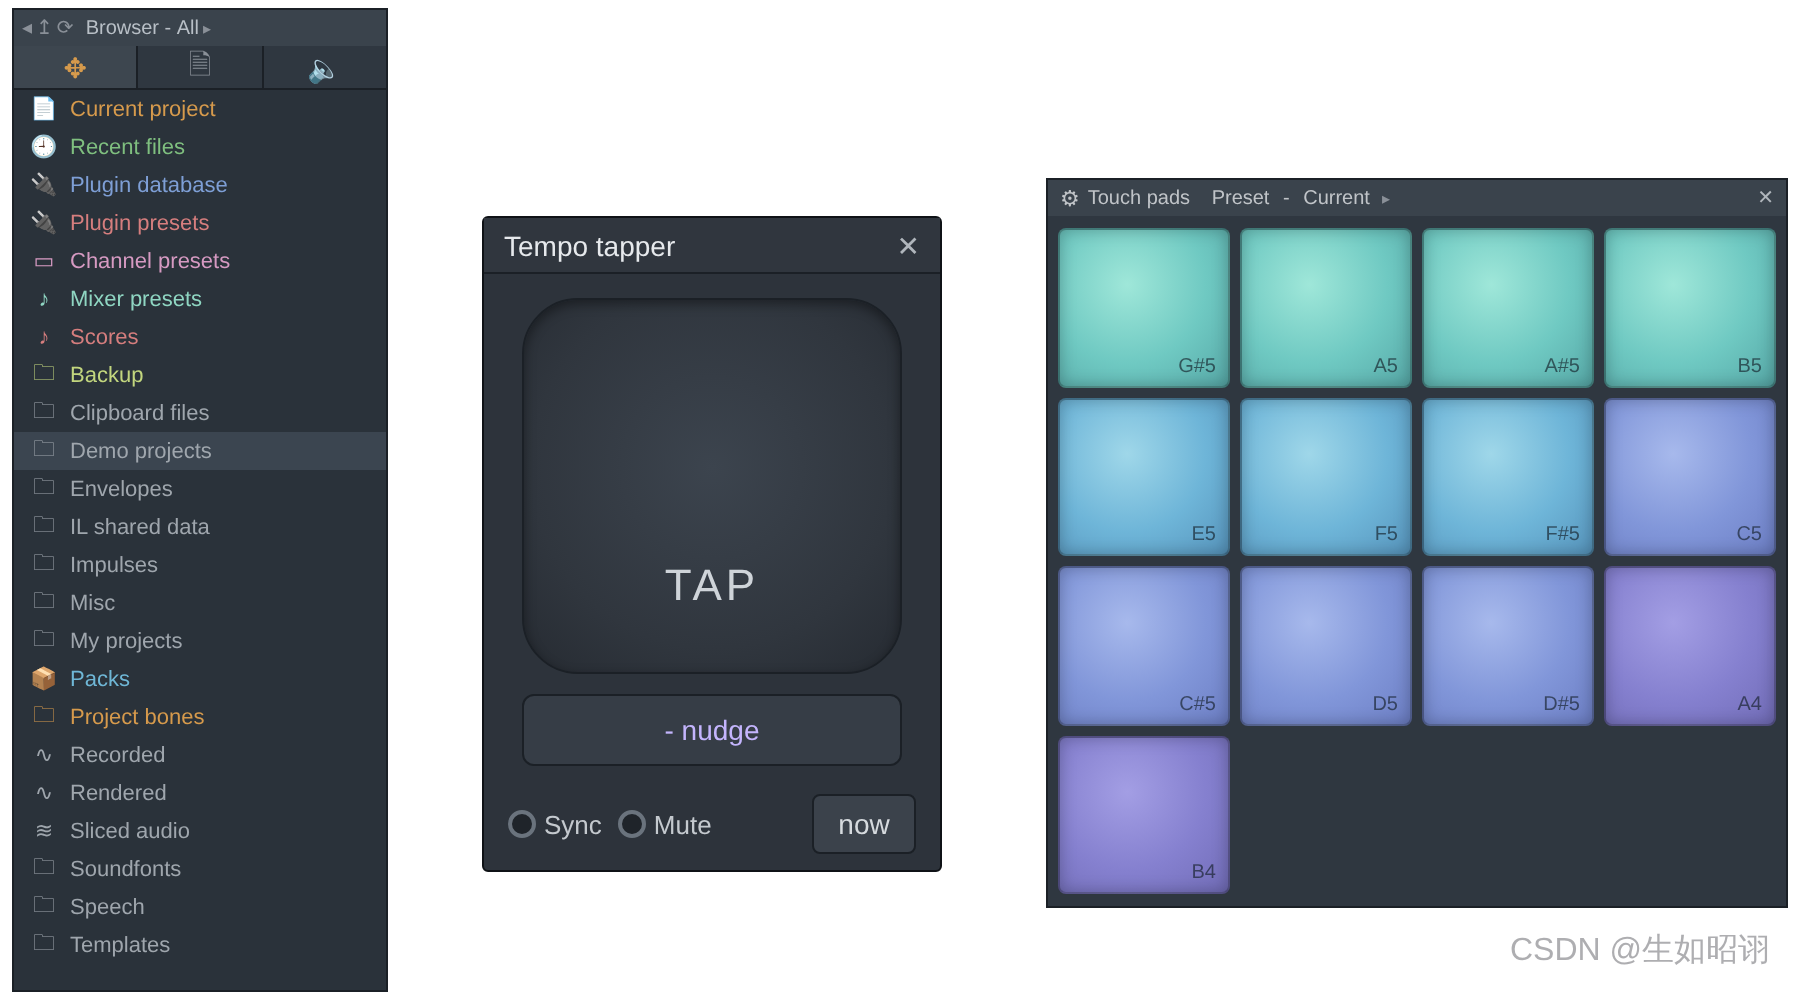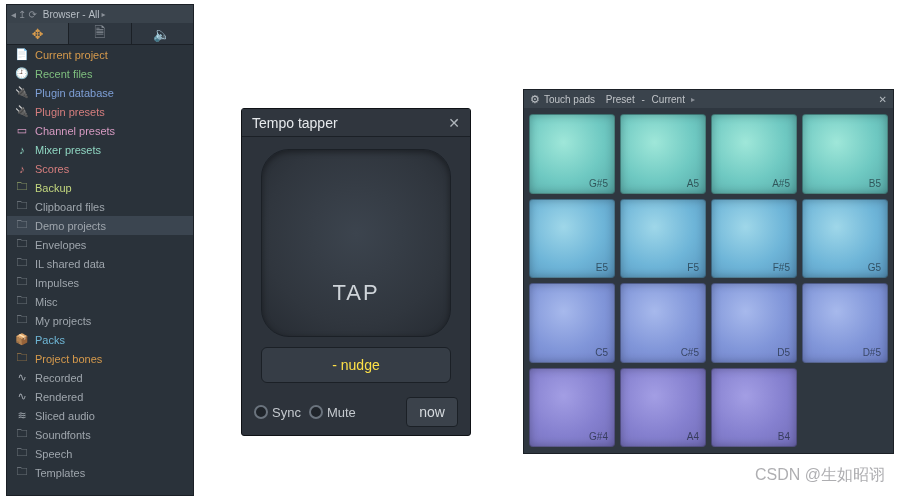--- a/index.html
+++ b/index.html
@@ -76,21 +76,21 @@
     cursor: pointer;
     padding-top: 100px;
     box-shadow: inset 0 2px 6px rgba(0,0,0,0.4);
   }
   .nudge-row { display: flex; gap: 6px; margin-top: 10px; width: 190px; }
   .nudge-btn {
     flex: 1; height: 36px;
     background: #363d46; border: 1px solid #1b2026;
     border-radius: 6px;
     display: flex; align-items: center; justify-content: center;
-    color: #fde047; font-size: 14px; cursor: pointer;
+    color: #c4b5fd; font-size: 14px; cursor: pointer;
   }
   .bottom-row {
     display: flex; align-items: center; gap: 8px;
     margin-top: 14px; width: 208px; padding: 0 2px;
   }
   .radio-wrap { display: flex; align-items: center; gap: 4px; font-size: 13px; color: #c4c9ce; cursor: pointer; }
   .radio {
     width: 14px; height: 14px; border-radius: 50%;
     border: 2px solid #6a737d; background: #1f242a;
   }
@@ -326,39 +326,33 @@
       </div>
       <div class="pad row1">
         <span class="note">E5</span>
       </div>
       <div class="pad row1">
         <span class="note">F5</span>
       </div>
       <div class="pad row1">
         <span class="note">F#5</span>
       </div>
-      <div class="pad row1">
-        <span class="note">G5</span>
-      </div>
       <div class="pad row2">
         <span class="note">C5</span>
       </div>
       <div class="pad row2">
         <span class="note">C#5</span>
       </div>
       <div class="pad row2">
         <span class="note">D5</span>
       </div>
       <div class="pad row2">
         <span class="note">D#5</span>
       </div>
       <div class="pad row3">
-        <span class="note">G#4</span>
-      </div>
-      <div class="pad row3">
         <span class="note">A4</span>
       </div>
       <div class="pad row3">
         <span class="note">B4</span>
       </div>
     </div>
 </div>
 
 <div class="watermark">CSDN @生如昭诩</div>
 

